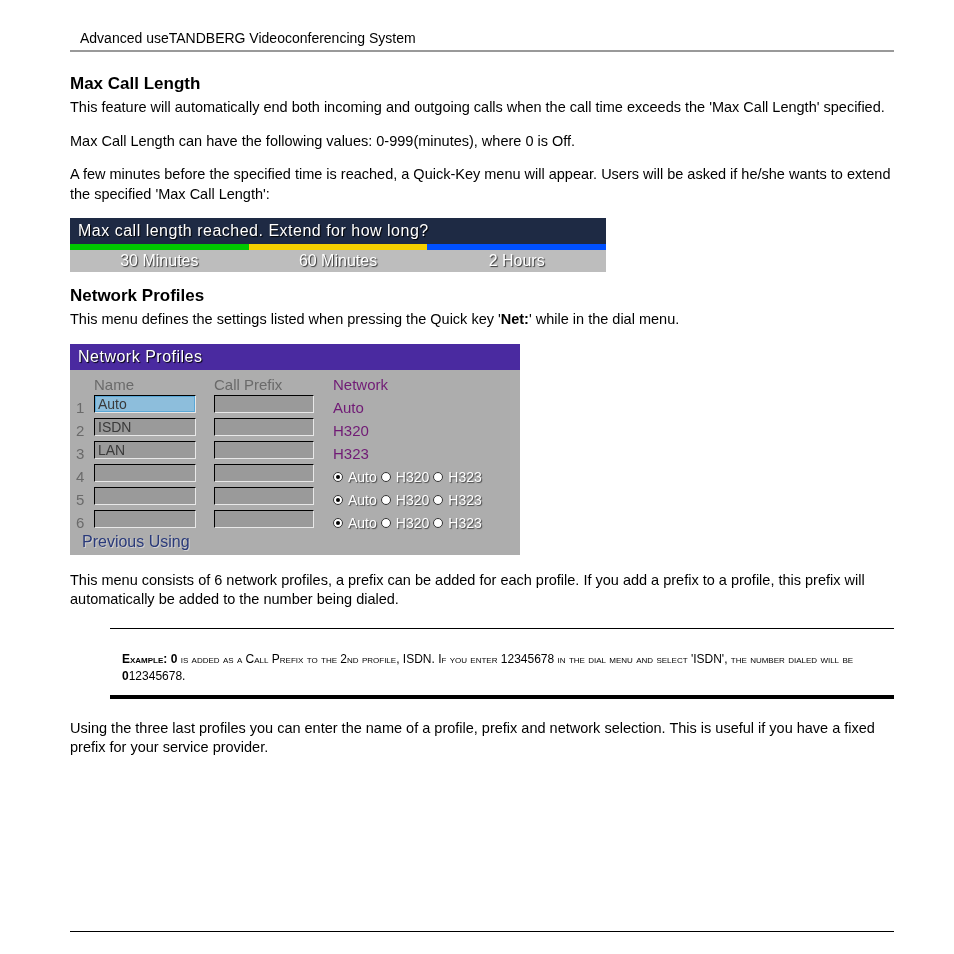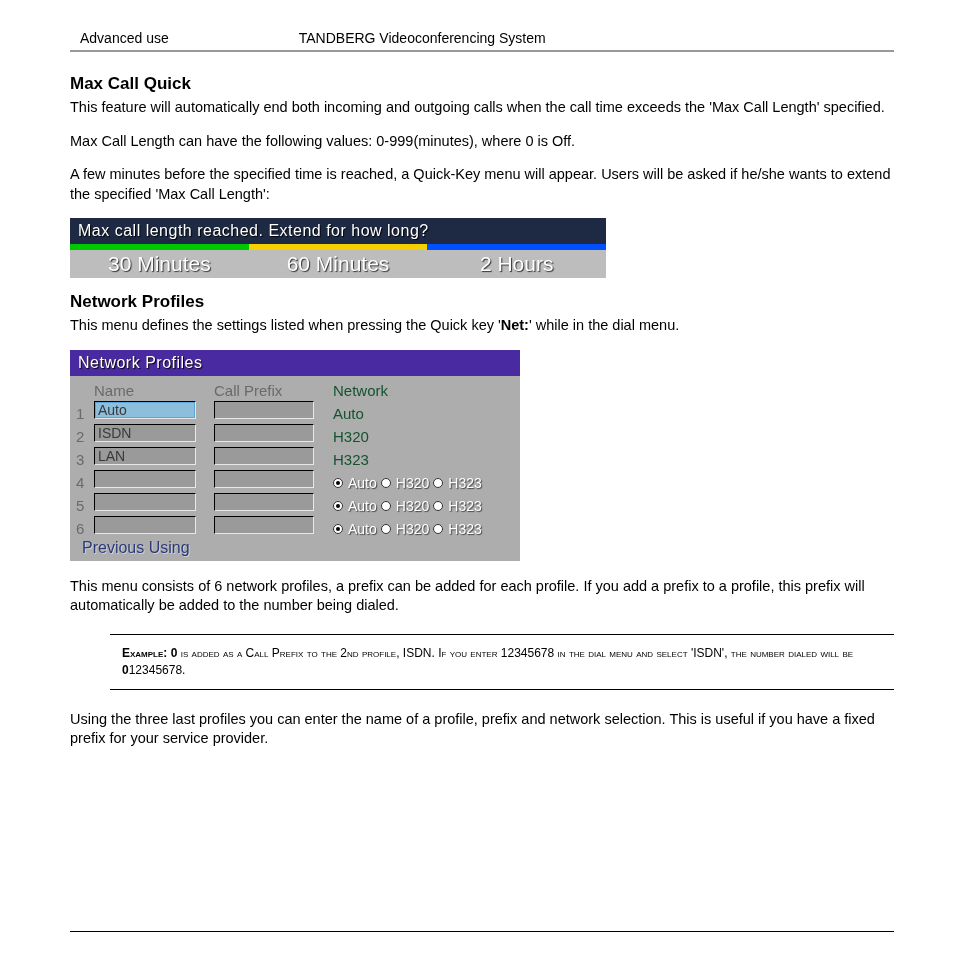--- a/index.html
+++ b/index.html
@@ -9,21 +9,20 @@
     font-size: 14px;
     color: #000;
     width: 954px;
     height: 954px;
     position: relative;
     padding: 30px 60px 20px 70px;
   }
   .header {
     display: flex;
     align-items: baseline;
-    gap: 130px;
     font-size: 14px;
     margin-bottom: 4px;
   }
   .header-left { margin-left: 10px; }
   .header-center { }
   .hr-grey {
     border: none;
     border-top: 2px solid #999;
     margin-bottom: 22px;
   }
@@ -54,21 +53,21 @@
   .mcl-seg-y { background: #f5d000; flex: 1; }
   .mcl-seg-b { background: #0050ff; flex: 1; }
   .mcl-options {
     display: flex;
     background: #bdbdbd;
   }
   .mcl-opt {
     flex: 1;
     text-align: center;
     color: #fff;
-    font-size: 21px;
+    font-size: 16px;
     padding: 2px 0;
     text-shadow: 1px 1px 1px #333;
     border-right: 0px solid rgba(0,0,0,0);
   }
 
   
   .np-dialog {
     width: 450px;
     background: #adadad;
     margin: 10px 0 16px 0;
@@ -85,21 +84,21 @@
   .np-head, .np-row {
     display: flex;
     align-items: flex-end;
     padding: 0 6px;
     height: 23px;
   }
   .np-head { color: #6a6a6a; font-size: 15px; }
   .np-col-idx { width: 18px; color: #6a6a6a; font-size: 15px; flex: none; }
   .np-col-name { width: 120px; flex: none; }
   .np-col-prefix { width: 115px; flex: none; }
-  .np-col-net { flex: 1; color: #14532d; font-size: 15px; padding-left: 4px; }
+  .np-col-net { flex: 1; color: #701a75; font-size: 15px; padding-left: 4px; }
   .np-input {
     height: 18px;
     background: #9a9a9a;
     border: 1px solid #000;
     border-right-color: #e8e8e8;
     border-bottom-color: #e8e8e8;
     color: #3a3a3a;
     font-size: 14px;
     padding: 0 3px;
     display: inline-block;
@@ -131,23 +130,23 @@
   }
   .np-prev {
     color: #2a3a7a;
     font-size: 16px;
     padding: 2px 8px 4px 12px;
     text-shadow: 1px 1px 0 #d0d0d0;
   }
 
   .example-box {
     border-top: 1px solid #000;
-    border-bottom: 1px solid #000000;
+    border-bottom: 4px solid #000000;
     margin: 18px 0 20px 40px;
-    padding: 10px 12px 10px 12px;
+    padding: 22px 12px 10px 12px;
     font-size: 12px;
     line-height: 1.4;
   }
   .example-box .smallcaps { font-variant: small-caps; }
 
   .footer {
     position: absolute;
     left: 70px; right: 60px;
     bottom: 20px;
     text-align: center;
@@ -157,21 +156,21 @@
 </style>
 </head>
 <body>
 
 <div class="header">
   <span class="header-left">Advanced use</span>
   <span class="header-center">TANDBERG Videoconferencing System</span>
 </div>
 <hr class="hr-grey">
 
-<h2 class="section-title">Max Call Quick</h2>
+<h2 class="section-title">Max Call Length</h2>
 <p>This feature will automatically end both incoming and outgoing calls when the call time exceeds the 'Max Call Length' specified.</p>
 <p>Max Call Length can have the following values: 0-999(minutes), where 0 is Off.</p>
 <p>A few minutes before the specified time is reached, a Quick-Key menu will appear. Users will be asked if he/she wants to extend the specified  'Max Call Length':</p>
 
 <div class="mcl-dialog">
   <div class="mcl-title">Max call length reached. Extend for how long?</div>
   <div class="mcl-bar">
     <div class="mcl-seg-g"></div>
     <div class="mcl-seg-y"></div>
     <div class="mcl-seg-b"></div>

